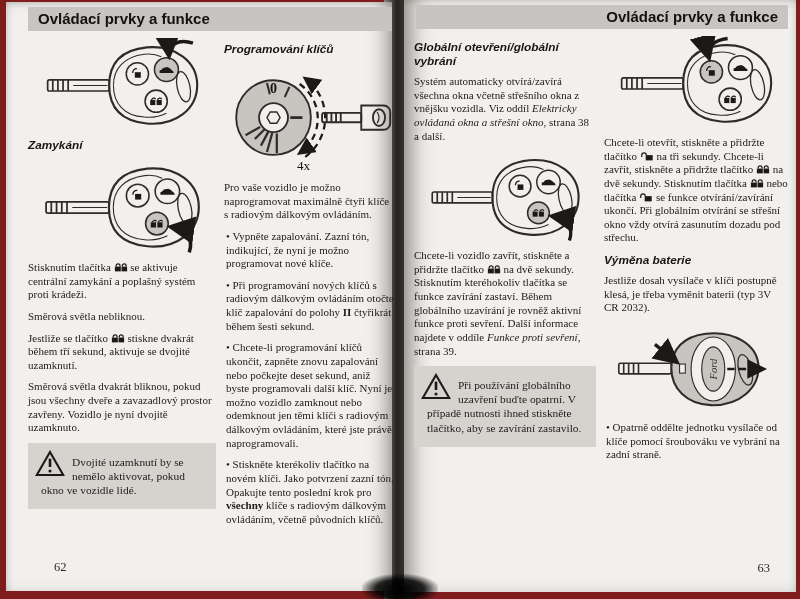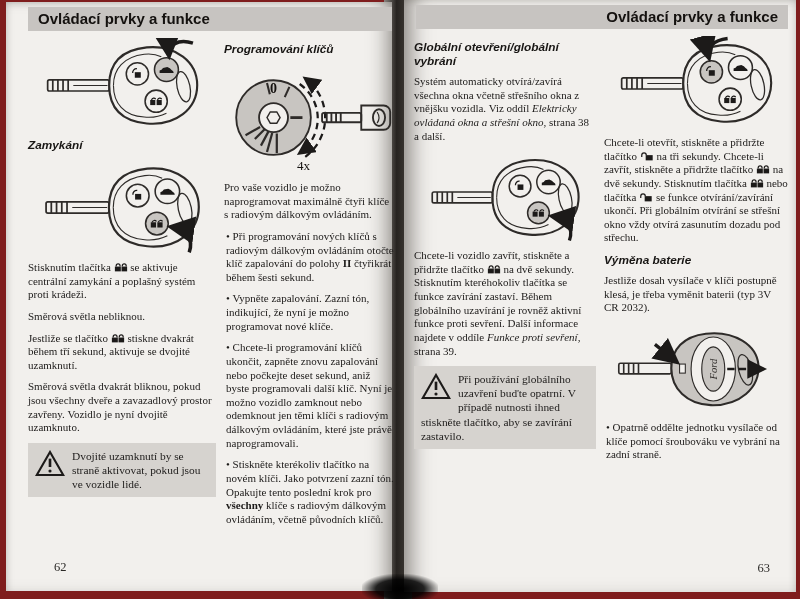--- a/index.html
+++ b/index.html
@@ -24,21 +24,21 @@
   #lp-col2{left:218px;width:170px;}
   #rp-col1{left:10px;width:182px;}
   #rp-col2{left:200px;width:184px;}
   h3{font-family:"Liberation Sans",sans-serif;font-style:italic;font-weight:bold;
      font-size:11.8px;margin:4px 0 7px 0;color:#181614;}
   p{font-size:11px;line-height:1.24;margin:0 0 8px 0;}
   p.bullet{padding-left:2px;}
   p.bullet::before{content:"•\00a0 ";}
   .fig{display:block;margin:0 auto 6px auto;}
   .warnbox{background:#d6d3cf;padding:6px 7px 6px 7px;margin-top:8px;overflow:hidden;}
-  .warnbox p{margin:0;font-size:11.4px;}
+  .warnbox p{margin:6px;font-size:11.4px;}
   .warnicon{float:left;margin:1px 7px 0 0;}
   .pagenum{position:absolute;bottom:16px;font-size:12.5px;color:#2a2826;}
   #lp-num{left:48px;}
   #rp-num{right:26px;}
   .ticon{display:inline-block;vertical-align:-1px;line-height:0;}
   .figtext0{font-family:"Liberation Serif",serif;font-weight:bold;font-size:15px;fill:#14110f;}
   .figtext4x{font-family:"Liberation Serif",serif;font-size:14px;fill:#14110f;}
   .fordtext{font-family:"Liberation Serif",serif;font-style:italic;font-size:13px;fill:#2e2b29;text-anchor:middle;}
   svg .ln{stroke:#2e2b29;fill:none;}
 </style>
@@ -113,21 +113,21 @@
       <p>Směrová světla dvakrát bliknou, pokud jsou všechny dveře a zavazadlový prostor zavřeny. Vozidlo je nyní dvojitě uzamknuto.</p>
 
       <div class="warnbox">
         <span class="warnicon">
           <svg width="30" height="27" viewBox="0 0 34 30">
             <path d="M17 2 L32 28 L2 28 Z" fill="none" stroke="#1c1a19" stroke-width="2.4"></path>
             <path d="M17 9.5 L17 19" stroke="#1c1a19" stroke-width="3"></path>
             <circle cx="17" cy="23.5" r="1.8" fill="#1c1a19"></circle>
           </svg>
         </span>
-        <p>Dvojité uzamknutí by se straně aktivovat, pokud jsou ve vozidle lidé.</p>
+        <p>Dvojité uzamknutí by se nemělo aktivovat, pokud okno ve vozidle lidé.</p>
       </div>
     </div>
 
     <div class="col" id="lp-col2">
       <h3>Programování klíčů</h3>
 
       <svg class="fig" width="168" height="112" viewBox="0 0 180 115">
         <circle cx="52" cy="56" r="40" fill="#c8c5c1" stroke="#2e2b29" stroke-width="2"></circle>
         <circle cx="52" cy="56" r="15.5" fill="#f2f0ed" stroke="#2e2b29" stroke-width="2"></circle>
         <polygon points="59,56 55.5,62 48.5,62 45,56 48.5,50 55.5,50" fill="none" stroke="#2e2b29" stroke-width="1.5"></polygon>
@@ -149,22 +149,22 @@
             <line x1="114" y1="51" x2="114" y2="61"></line>
           <line x1="119" y1="51" x2="119" y2="61"></line>
             <line x1="124" y1="51" x2="124" y2="61"></line>
           <path d="M146,43 h24 a7,7 0 0 1 7,7 v12 a7,7 0 0 1 -7,7 h-24 z"></path>
           <ellipse cx="165" cy="56" rx="6.5" ry="9"></ellipse>
           <path d="M163,50 q4,6 0,12" stroke-width="1.3"></path>
         </g>
       </svg>
 
       <p>Pro vaše vozidlo je možno naprogramovat maximálně čtyři klíče s radiovým dálkovým ovládáním.</p>
+      <p class="bullet">Vypněte zapalování. Zazní tón, indikující, že nyní je možno programovat nové klíče.</p>
       <p class="bullet">Při programování nových klíčů s radiovým dálkovým ovládáním otočte klíč zapalování do polohy <b>II</b> čtyřikrát během šesti sekund.</p>
-      <p class="bullet">Vypněte zapalování. Zazní tón, indikující, že nyní je možno programovat nové klíče.</p>
       <p class="bullet">Chcete-li programování klíčů ukončit, zapněte znovu zapalování nebo počkejte deset sekund, aniž byste programovali další klíč. Nyní je možno vozidlo zamknout nebo odemknout jen těmi klíči s radiovým dálkovým ovládáním, které jste právě naprogramovali.</p>
       <p class="bullet">Stiskněte kterékoliv tlačítko na novém klíči. Jako potvrzení zazní tón. Opakujte tento poslední krok pro <b>všechny</b> klíče s radiovým dálkovým ovládáním, včetně původních klíčů.</p>
     </div>
 
     <div class="pagenum" id="lp-num">62</div>
   </div>
 
   <div class="page" id="right-page">
     <div class="hdrbar">Ovládací prvky a funkce</div>
 

